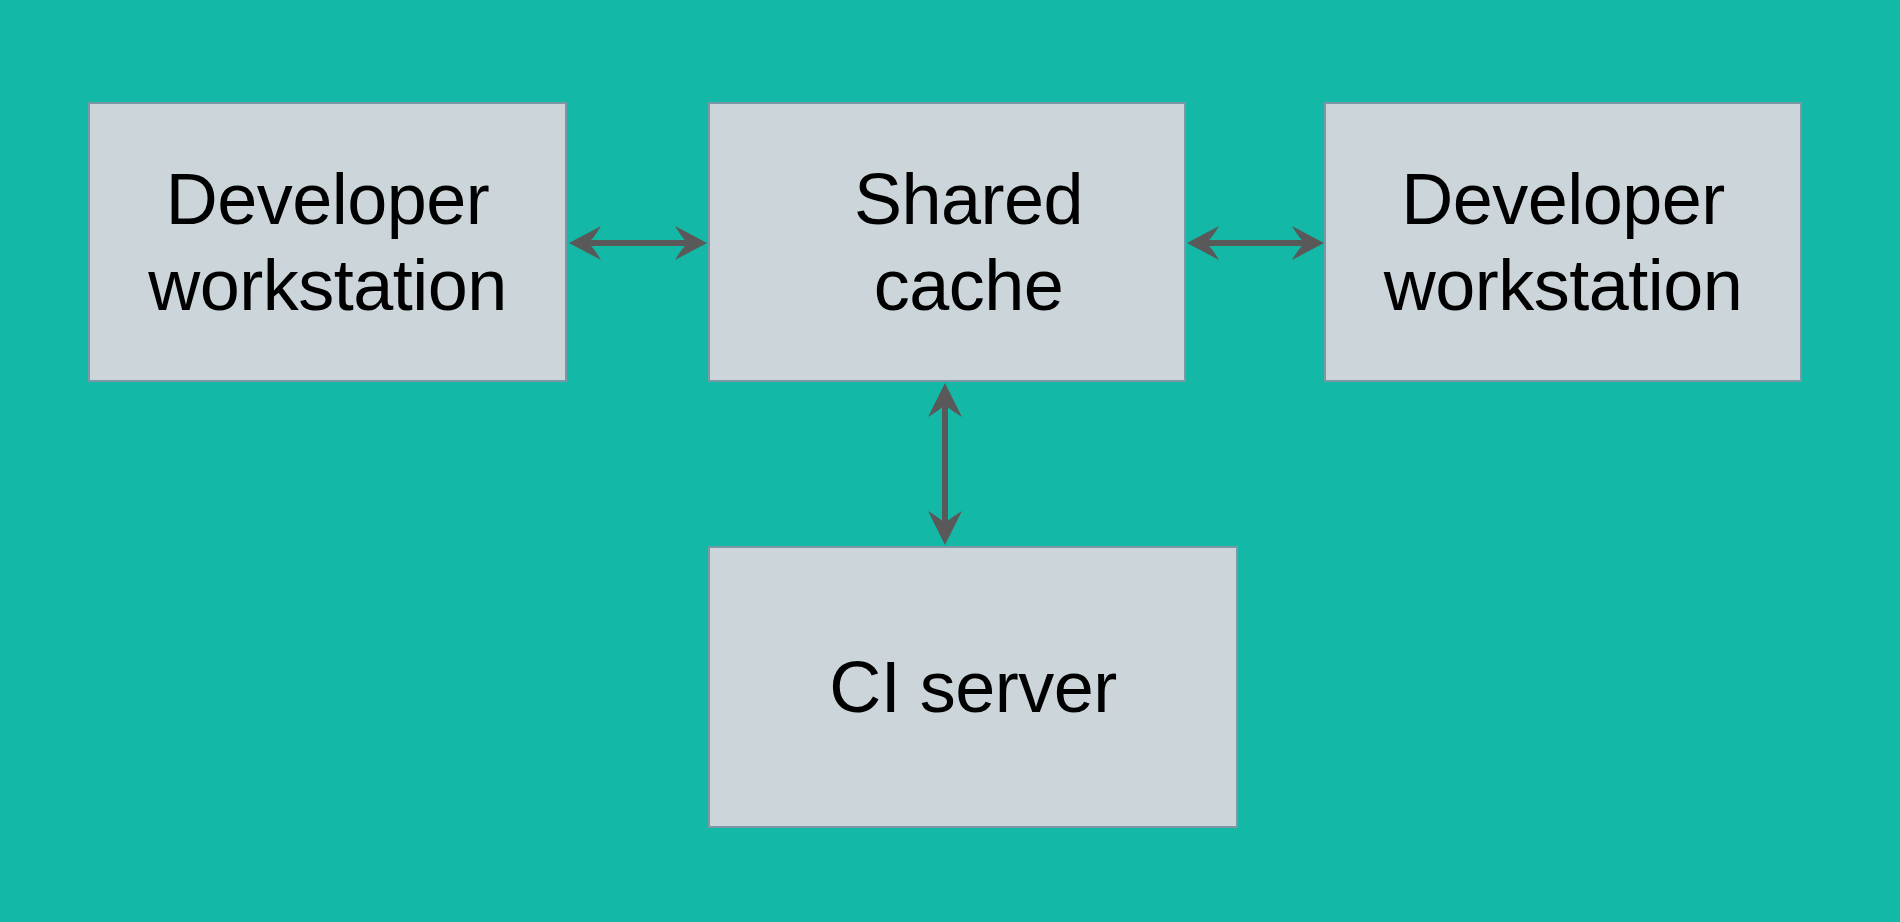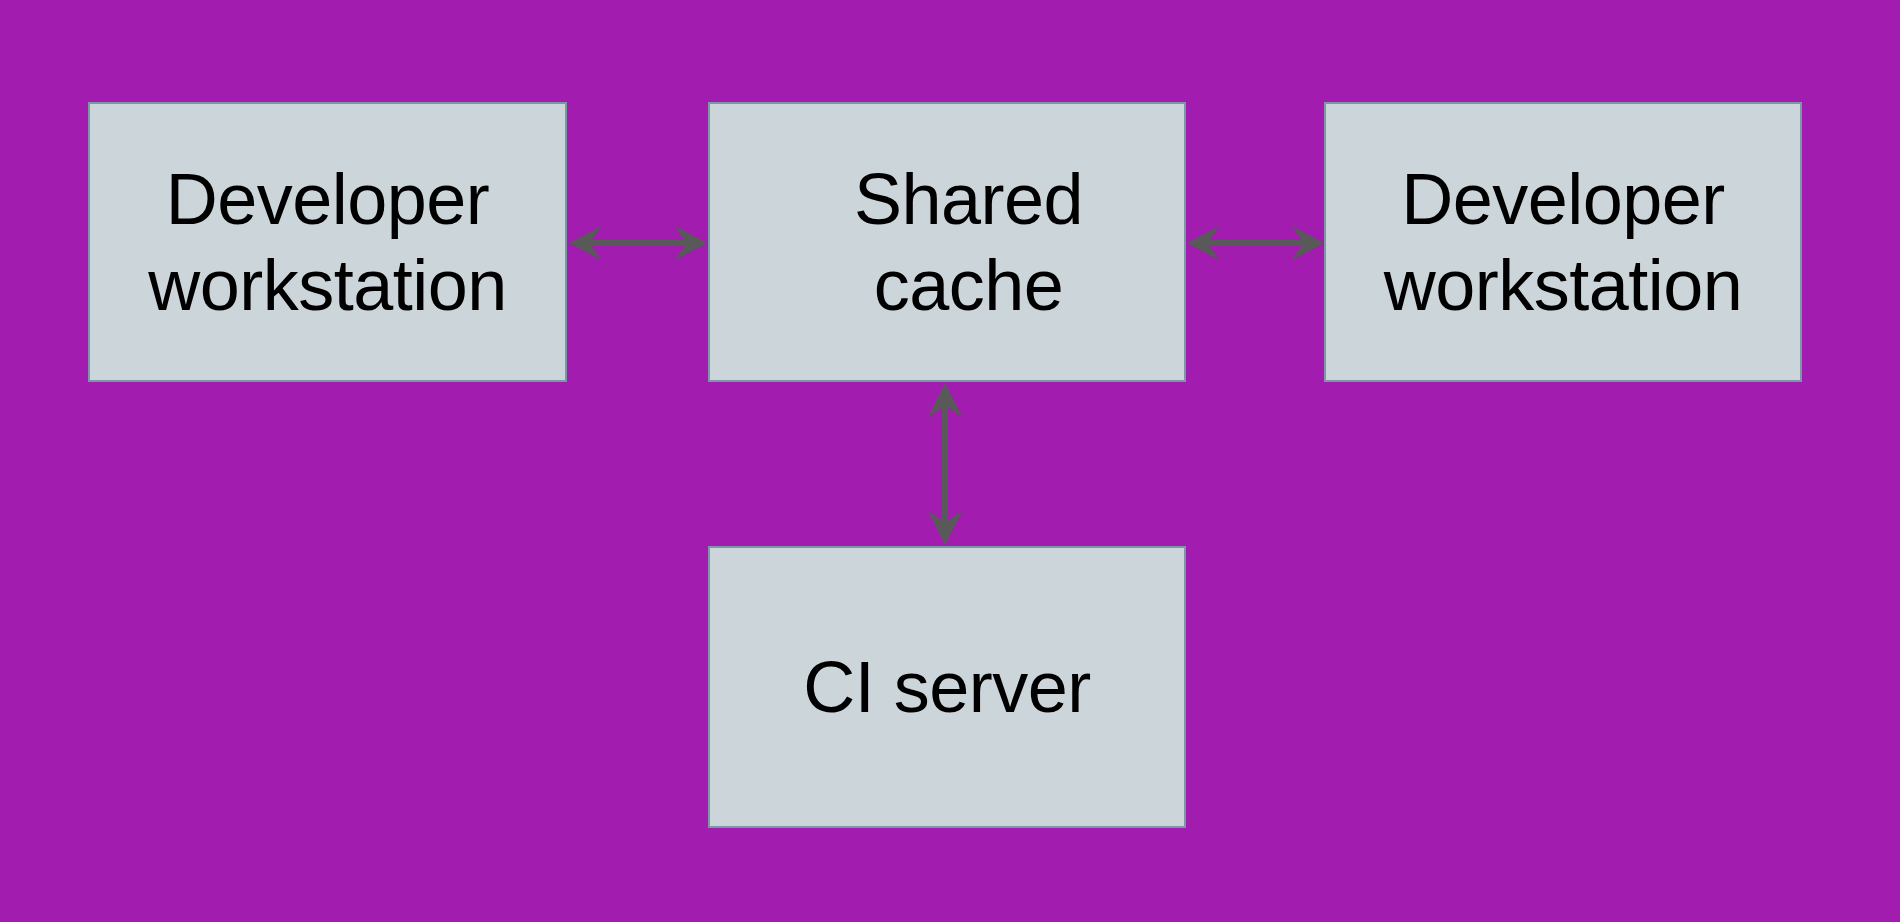--- a/index.html
+++ b/index.html
@@ -8,21 +8,21 @@
     padding: 0;
     background: #ffffff;
   }
   body {
     font-family: "Liberation Sans", sans-serif;
   }
   #canvas {
     position: relative;
     width: 1900px;
     height: 922px;
-    background: #a21caf;
+    background: #14b8a6;
     overflow: hidden;
   }
   .node {
     position: absolute;
     box-sizing: border-box;
     background: #ccd6da;
     border: 2px solid #7b98a6;
     display: flex;
     align-items: center;
     justify-content: center;
@@ -39,21 +39,21 @@
     padding: 0 6px;
   }
   .edge {
     position: absolute;
     overflow: visible;
   }
   
   #node-dev-left   { left: 88px;  top: 102px; width: 479px; height: 280px; }
   #node-shared     { left: 708px; top: 102px; width: 478px; height: 280px; padding-left: 43px; }
   #node-dev-right  { left: 1324px;top: 102px; width: 478px; height: 280px; }
-  #node-ci         { left: 708px; top: 546px; width: 478px; height: 282px; }
+  #node-ci         { left: 708px; top: 546px; width: 530px; height: 282px; }
   
   #edge-left   { left: 567px;  top: 212px; width: 142px; height: 62px; }
   #edge-right  { left: 1185px; top: 212px; width: 141px; height: 62px; }
   #edge-down   { left: 914px;  top: 381px; width: 62px;  height: 166px; }
 </style>
 </head>
 <body>
 
 <div id="canvas">
 

